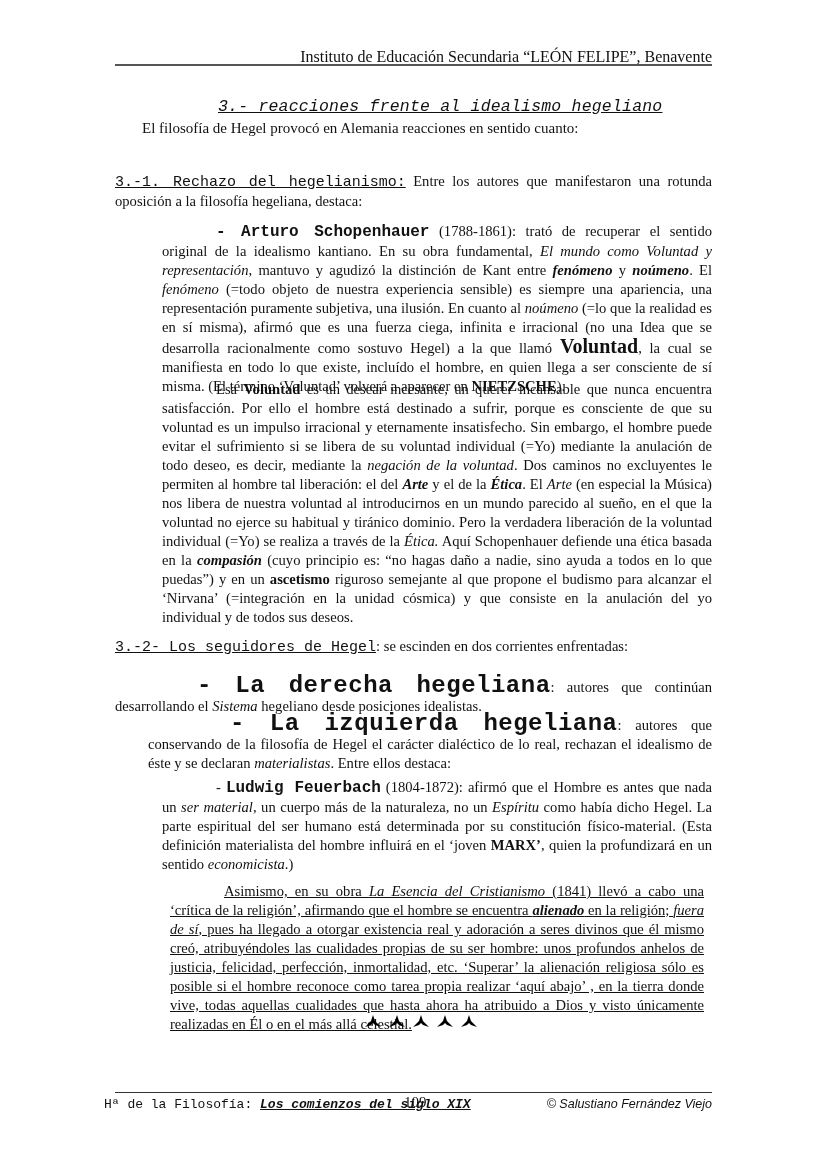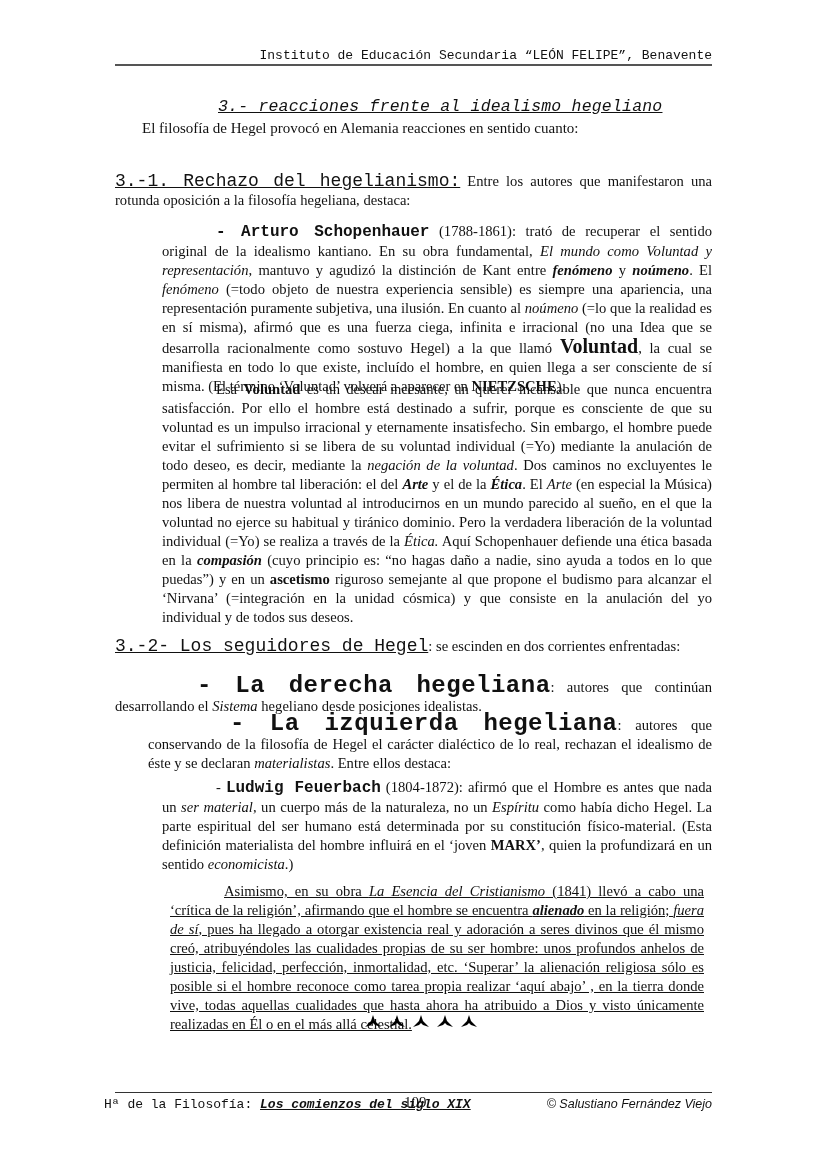--- a/index.html
+++ b/index.html
@@ -1,25 +1,25 @@
 <!DOCTYPE html>
 <html><head>
 <meta charset="utf-8">
 <style>
   html, body { margin: 0; padding: 0; background: #ffffff; }
   body { width: 828px; height: 1171px; position: relative; overflow: hidden; color: #111; }
 
-  .header { position: absolute; left: 115px; top: 48px; width: 597px; text-align: right; font-family: Liberation Mono, monospace; font-size: 13px; }
+  .header { position: absolute; left: 115px; top: 48px; width: 597px; text-align: right; font-family: Liberation Serif, serif; font-size: 16px; }
   .header-rule { position: absolute; left: 115px; top: 64px; width: 597px; height: 2px; background: #555; }
 
   .page-title { position: absolute; left: 218px; top: 97px; font-family: "Liberation Mono", monospace; font-size: 16.5px; text-decoration: underline; letter-spacing: 0.2px; font-style: italic; }
   .intro { position: absolute; left: 142px; top: 120px; font-family: "Liberation Serif", serif; font-size: 15px; }
 
   .text { font-family: "Liberation Serif", serif; font-size: 14.6px; line-height: 19px; text-align: justify; }
-  .sec-head { font-family: "Liberation Mono", monospace; font-size: 18px; text-decoration: underline; margin-top: 8px; }
+  .sec-head { font-family: "Liberation Mono", monospace; font-size: 15px; text-decoration: underline; margin-top: 8px; }
 
   .block1 { position: absolute; left: 115px; top: 172px; width: 597px; }
   .block-sch { position: absolute; left: 162px; top: 210px; width: 550px; }
   .block-sch .lead { text-indent: 54px; margin-top: 12px; }
   .big-mono { font-family: "Liberation Mono", monospace; font-weight: bold; font-size: 16px; }
   .voluntad-big { font-weight: bold; font-size: 20px; }
   .block-esa { position: absolute; left: 162px; top: 380px; width: 550px; }
   .block-esa p { margin: 0; text-indent: 54px; }
 
   .block2 { position: absolute; left: 115px; top: 637px; width: 597px; }

